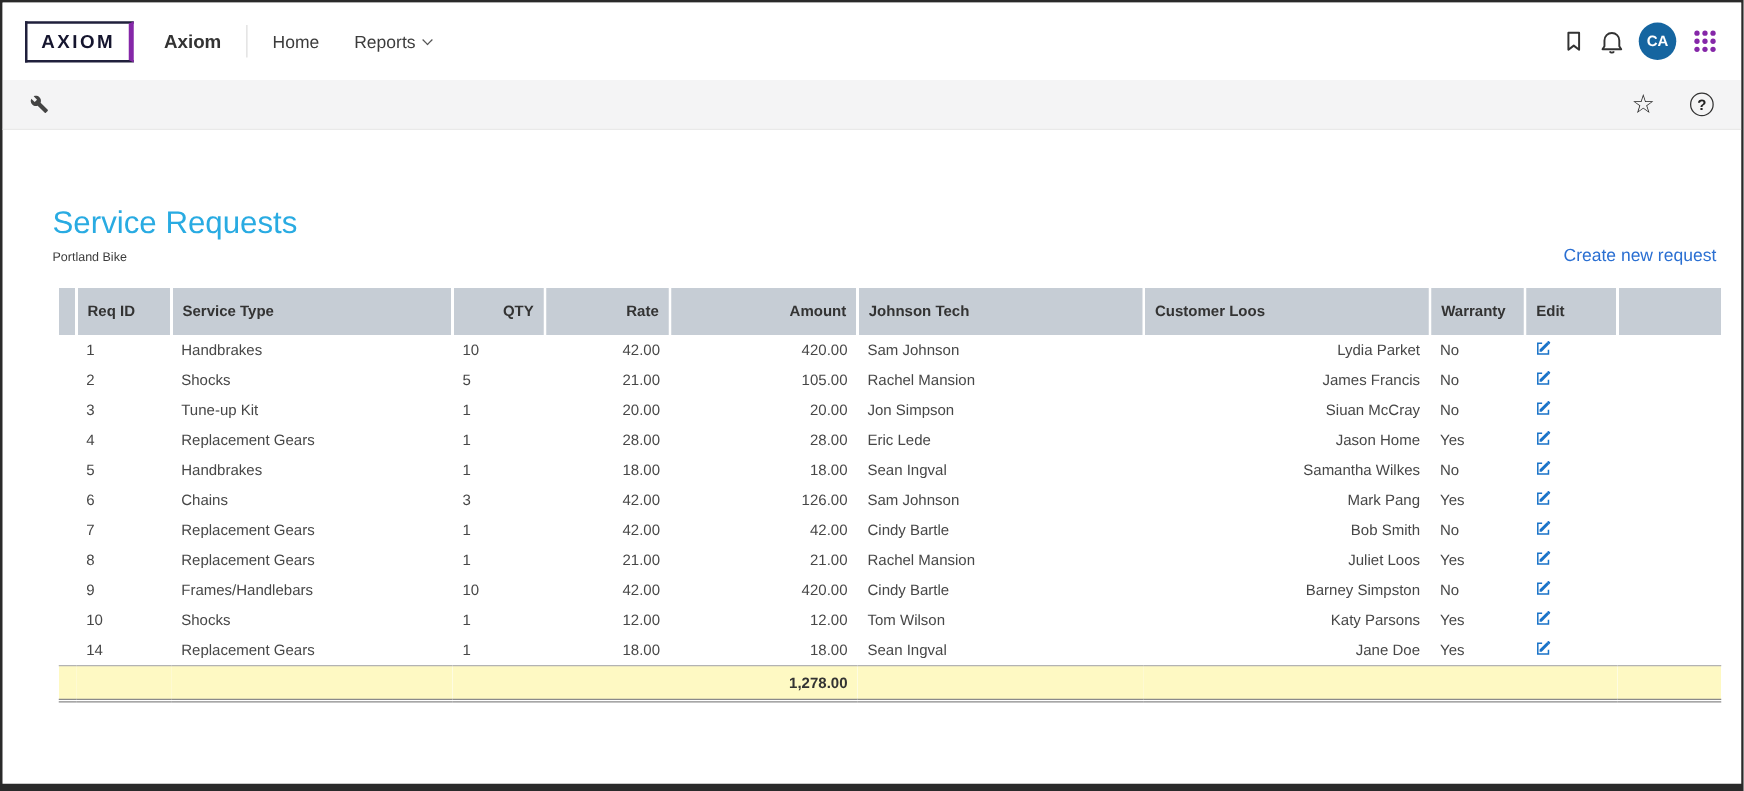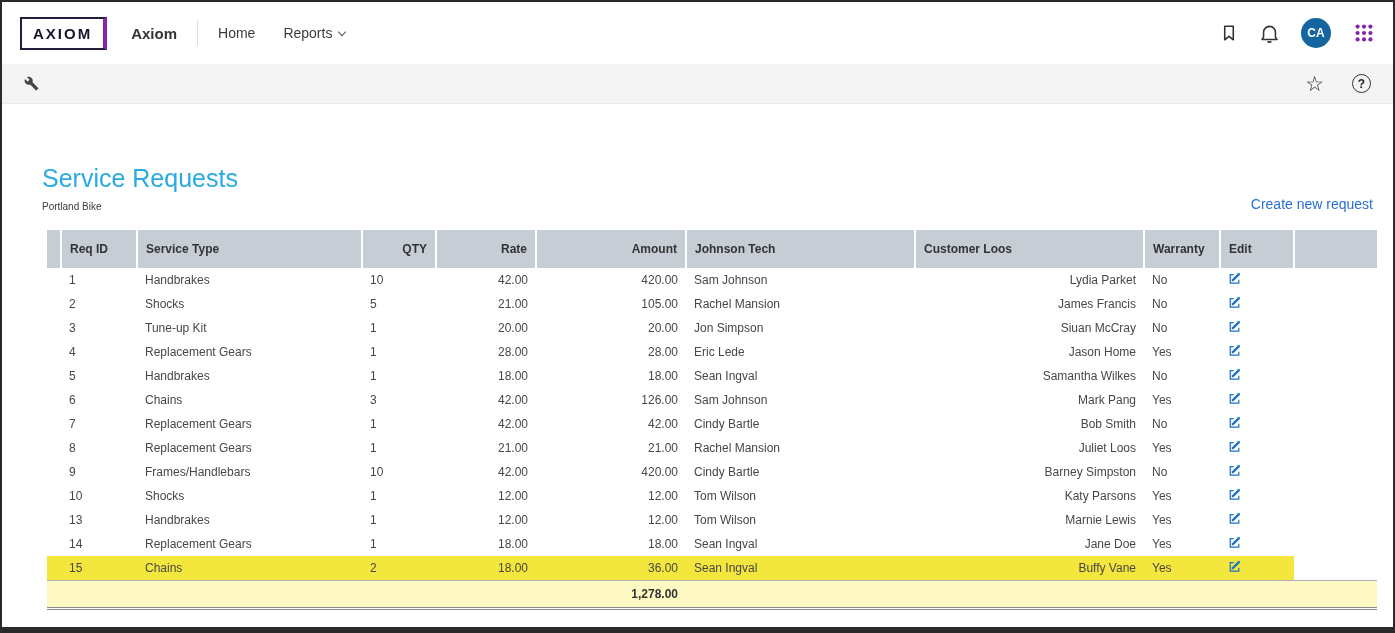--- a/index.html
+++ b/index.html
@@ -21,21 +21,21 @@
     padding: 6px 11px; font-weight: bold; font-size: 15px;
     letter-spacing: 2px; color: #15152e; cursor: pointer;
   }
   .brand { margin-left: 24px; font-size: 15px; font-weight: 600; color: #333; }
   .nav-divider { width: 1px; height: 26px; background: #ddd; margin: 0 20px; }
   .nav-item { font-size: 14px; color: #3c3c3c; margin-right: 28px; cursor: pointer; display: flex; align-items: center; }
   .chev {
     display: inline-block; border: solid #555; border-width: 0 1.5px 1.5px 0;
     padding: 2.5px; transform: rotate(45deg); margin-left: 7px; margin-top: -3px;
   }
-  .nav-right { margin-left: auto; display: flex; align-items: center; gap: 22px; }
+  .nav-right { margin-left: auto; display: flex; align-items: center; gap: 12px; }
   .icon-btn { cursor: pointer; display: flex; align-items: center; justify-content: center; }
   .avatar {
     width: 30px; height: 30px; border-radius: 50%;
     background: var(--avatar-bg, #1565a0); color: #fff;
     font-size: 12px; font-weight: bold;
     display: flex; align-items: center; justify-content: center; cursor: pointer;
   }
   .apps-icon { color: var(--apps-icon, #8527a8); }
 
   
@@ -370,75 +370,37 @@
                 <svg viewBox="0 0 16 16" width="13" height="13" fill="currentColor">
                   <path d="M12 1.9 14.1 4 6.6 11.5H4.5V9.4z"></path>
                   <path d="M14.8 3.3c.3-.3.3-.8 0-1.1l-1-1c-.3-.3-.8-.3-1.1 0l-.8.8 2.1 2.1z"></path>
                   <path d="M12.5 9.5V13h-9V4H7V2.5H2v12h12V9.5z"></path>
                 </svg>
               </span></td>
             <td class="trail"></td>
           </tr>
           <tr>
             <td></td>
-            <td>13</td>
-            <td>Handbrakes</td>
-            <td>1</td>
-            <td class="num">12.00</td>
-            <td class="num">12.00</td>
-            <td>Tom Wilson</td>
-            <td class="num">Marnie Lewis</td>
-            <td>Yes</td>
-            <td><span class="edit-btn">
-                <svg viewBox="0 0 16 16" width="13" height="13" fill="currentColor">
-                  <path d="M12 1.9 14.1 4 6.6 11.5H4.5V9.4z"></path>
-                  <path d="M14.8 3.3c.3-.3.3-.8 0-1.1l-1-1c-.3-.3-.8-.3-1.1 0l-.8.8 2.1 2.1z"></path>
-                  <path d="M12.5 9.5V13h-9V4H7V2.5H2v12h12V9.5z"></path>
-                </svg>
-              </span></td>
-            <td class="trail"></td>
-          </tr>
-          <tr>
-            <td></td>
             <td>14</td>
             <td>Replacement Gears</td>
             <td>1</td>
             <td class="num">18.00</td>
             <td class="num">18.00</td>
             <td>Sean Ingval</td>
             <td class="num">Jane Doe</td>
             <td>Yes</td>
             <td><span class="edit-btn">
                 <svg viewBox="0 0 16 16" width="13" height="13" fill="currentColor">
                   <path d="M12 1.9 14.1 4 6.6 11.5H4.5V9.4z"></path>
                   <path d="M14.8 3.3c.3-.3.3-.8 0-1.1l-1-1c-.3-.3-.8-.3-1.1 0l-.8.8 2.1 2.1z"></path>
                   <path d="M12.5 9.5V13h-9V4H7V2.5H2v12h12V9.5z"></path>
                 </svg>
               </span></td>
             <td class="trail"></td>
           </tr>
-          <tr class="highlight">
-            <td></td>
-            <td>15</td>
-            <td>Chains</td>
-            <td>2</td>
-            <td class="num">18.00</td>
-            <td class="num">36.00</td>
-            <td>Sean Ingval</td>
-            <td class="num">Buffy Vane</td>
-            <td>Yes</td>
-            <td><span class="edit-btn">
-                <svg viewBox="0 0 16 16" width="13" height="13" fill="currentColor">
-                  <path d="M12 1.9 14.1 4 6.6 11.5H4.5V9.4z"></path>
-                  <path d="M14.8 3.3c.3-.3.3-.8 0-1.1l-1-1c-.3-.3-.8-.3-1.1 0l-.8.8 2.1 2.1z"></path>
-                  <path d="M12.5 9.5V13h-9V4H7V2.5H2v12h12V9.5z"></path>
-                </svg>
-              </span></td>
-            <td class="trail"></td>
-          </tr>
         </tbody>
       <tfoot>
         <tr>
           <td></td>
           <td></td>
           <td></td>
           <td></td>
           <td></td>
           <td class="num">1,278.00</td>
           <td></td>

